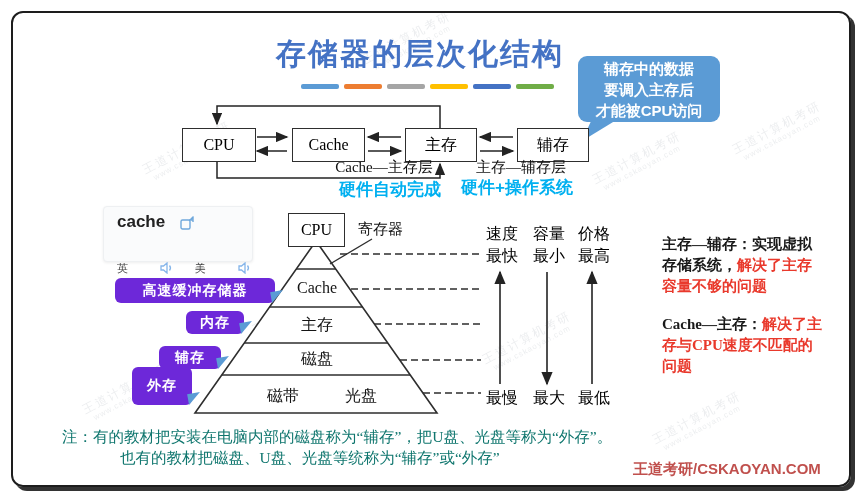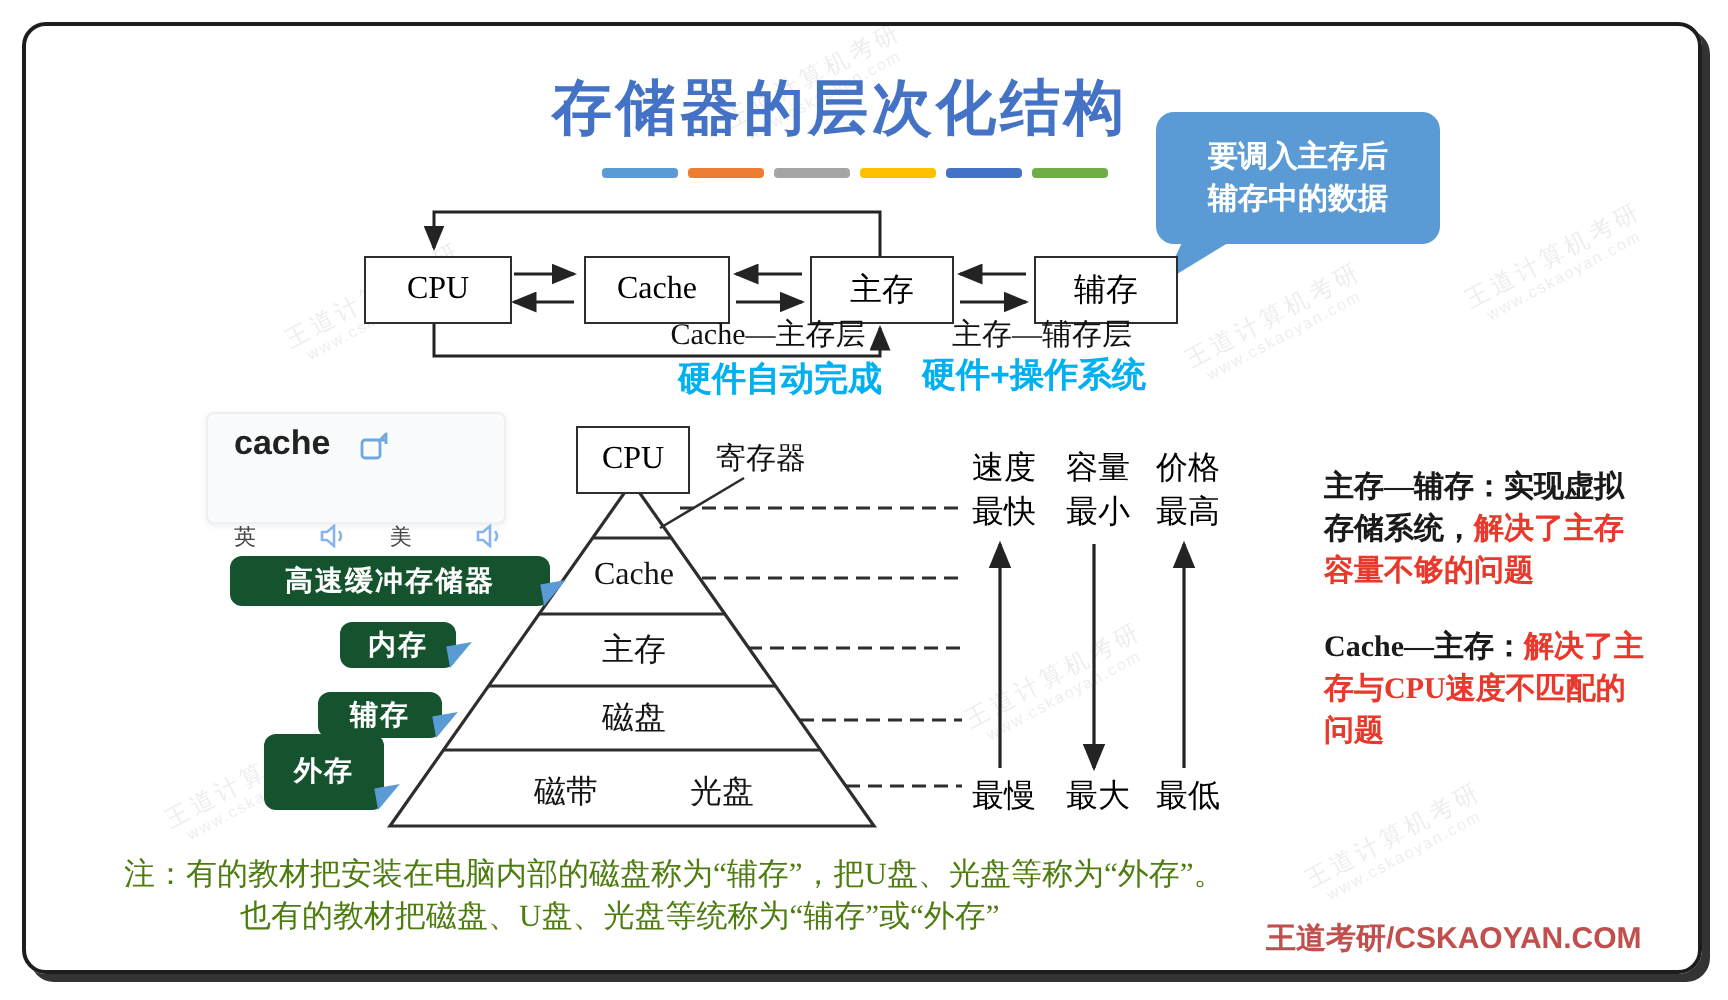--- a/index.html
+++ b/index.html
@@ -13,38 +13,38 @@
          border:2px solid #1d1d1d;border-radius:12px;z-index:4;pointer-events:none;
          box-shadow:4px 4px 0 rgba(15,15,15,.85);}
   .wm{position:absolute;z-index:0;opacity:.13;color:#6d7a88;transform:rotate(-28deg);
       white-space:nowrap;display:flex;flex-direction:column;align-items:center;line-height:1.2;}
   .wm .t{font-size:12px;letter-spacing:2px;}
   .wm .u{font-size:8px;letter-spacing:1px;}
   svg.layer{position:absolute;left:0;top:0;z-index:1;}
   .fbox{position:absolute;height:32px;border:1.6px solid #2e2e2e;background:#fff;z-index:2;
         display:flex;align-items:center;justify-content:center;font-size:16px;}
   .lvl{position:absolute;z-index:2;font-size:16px;color:#151515;}
-  .bub{position:absolute;z-index:2;background:#14532d;color:#fff;border-radius:6px;
+  .bub{position:absolute;z-index:2;background:#6d28d9;color:#fff;border-radius:6px;
        display:flex;align-items:center;justify-content:center;font-weight:bold;font-size:14px;
        letter-spacing:1px;}
   .bub::after{content:"";position:absolute;right:-9px;bottom:1px;width:0;height:0;
        border-top:11px solid #5B9BD5;border-right:13px solid transparent;transform:rotate(-10deg);}
   #callout{position:absolute;left:578px;top:56px;width:142px;height:66px;background:#5B9BD5;
        border-radius:9px;z-index:2;display:flex;flex-direction:column;align-items:center;
        justify-content:center;color:#fff;font-weight:bold;font-size:15px;line-height:21px;}
   #dict{position:absolute;left:103px;top:206px;width:148px;height:54px;background:#fafbfc;
        border:1px solid #eef0f2;border-radius:4px;box-shadow:0 1px 3px rgba(0,0,0,.07);z-index:2;}
   #dict .word{position:absolute;left:13px;top:5px;font-size:17px;font-weight:bold;color:#222;}
   #dict .ph{position:absolute;left:13px;top:33px;display:flex;align-items:center;gap:4px;
        font-size:11px;color:#666;}
   #dict .ph .pho{color:#9aa0a6;margin-top:44px;}
   .bar{width:38px;height:5px;border-radius:2px;}
   .ann{position:absolute;width:160px;font-size:15px;font-weight:bold;line-height:21px;z-index:2;
        font-family:"Liberation Serif","DejaVu Serif",serif;color:#1a1a1a;}
-  .note{position:absolute;white-space:nowrap;font-size:15.5px;color:#4d7c0f;z-index:2;
+  .note{position:absolute;white-space:nowrap;font-size:15.5px;color:#0f766e;z-index:2;
        font-family:"Liberation Serif","DejaVu Serif",serif;}
 </style>
 </head>
 <body>
 
 <div id="stage">
 
   <div class="wm" style="left:360px;top:30px;">
       <span class="t">王道计算机考研</span>
       <span class="u">www.cskaoyan.com</span>
@@ -120,22 +120,23 @@
   <div class="abs z2" style="left:301px;top:84px;display:flex;gap:5px;">
     <span class="bar" style="background-color: rgb(91, 155, 213);"></span>
     <span class="bar" style="background-color: rgb(237, 125, 49);"></span>
     <span class="bar" style="background-color: rgb(165, 165, 165);"></span>
     <span class="bar" style="background-color: rgb(255, 192, 0);"></span>
     <span class="bar" style="background-color: rgb(68, 114, 196);"></span>
     <span class="bar" style="background-color: rgb(112, 173, 71);"></span>
   </div>
 
   <div id="callout">
+    <span>辅存中的数据</span>
     <span>要调入主存后</span>
-    <span>辅存中的数据</span>
+    <span>才能被CPU访问</span>
   </div>
 
   <div class="fbox serif" style="left:182px;top:128px;width:72px;">CPU</div>
   <div class="fbox serif" style="left:292px;top:128px;width:71px;">Cache</div>
   <div class="fbox serif" style="left:405px;top:128px;width:70px;">主存</div>
   <div class="fbox serif" style="left:517px;top:128px;width:70px;">辅存</div>
 
   <div class="abs ctr serif z2" style="left:330px;top:158px;width:108px;font-size:15px;color:#111;">Cache—主存层</div>
   <div class="abs ctr serif z2" style="left:464px;top:158px;width:114px;font-size:15px;color:#111;">主存—辅存层</div>
   <div class="abs ctr z2" style="left: 456px; top: 176px; width: 122px; font-size: 17px; font-weight: bold; color: rgb(0, 176, 240);">硬件+操作系统</div>
@@ -167,21 +168,21 @@
   <div class="fbox serif" style="left:288px;top:213px;width:55px;">CPU</div>
   <div class="abs serif z2" style="left:358px;top:220px;font-size:15px;color:#111;">寄存器</div>
 
   <div class="lvl serif ctr" style="left:287px;top:279px;width:60px;">Cache</div>
   <div class="lvl serif ctr" style="left:287px;top:315px;width:60px;">主存</div>
   <div class="lvl serif ctr" style="left:287px;top:349px;width:60px;">磁盘</div>
   <div class="lvl serif ctr" style="left:255px;top:386px;width:56px;">磁带</div>
   <div class="lvl serif ctr" style="left:333px;top:386px;width:56px;">光盘</div>
 
   <div class="bub" style="left:115px;top:278px;width:160px;height:25px;">高速缓冲存储器</div>
-  <div class="bub" style="left:170px;top:311px;width:58px;height:23px;">内存</div>
+  <div class="bub" style="left:186px;top:311px;width:58px;height:23px;">内存</div>
   <div class="bub" style="left:159px;top:346px;width:62px;height:23px;">辅存</div>
   <div class="bub" style="left:132px;top:367px;width:60px;height:38px;">外存</div>
 
   <div class="abs ctr serif z2" style="left:482px;top:224px;width:40px;font-size:16px;">速度</div>
   <div class="abs ctr serif z2" style="left:529px;top:224px;width:40px;font-size:16px;">容量</div>
   <div class="abs ctr serif z2" style="left:574px;top:224px;width:40px;font-size:16px;">价格</div>
   <div class="abs ctr serif z2" style="left:482px;top:246px;width:40px;font-size:16px;">最快</div>
   <div class="abs ctr serif z2" style="left:529px;top:246px;width:40px;font-size:16px;">最小</div>
   <div class="abs ctr serif z2" style="left:574px;top:246px;width:40px;font-size:16px;">最高</div>
   <div class="abs ctr serif z2" style="left:482px;top:388px;width:40px;font-size:16px;">最慢</div>

